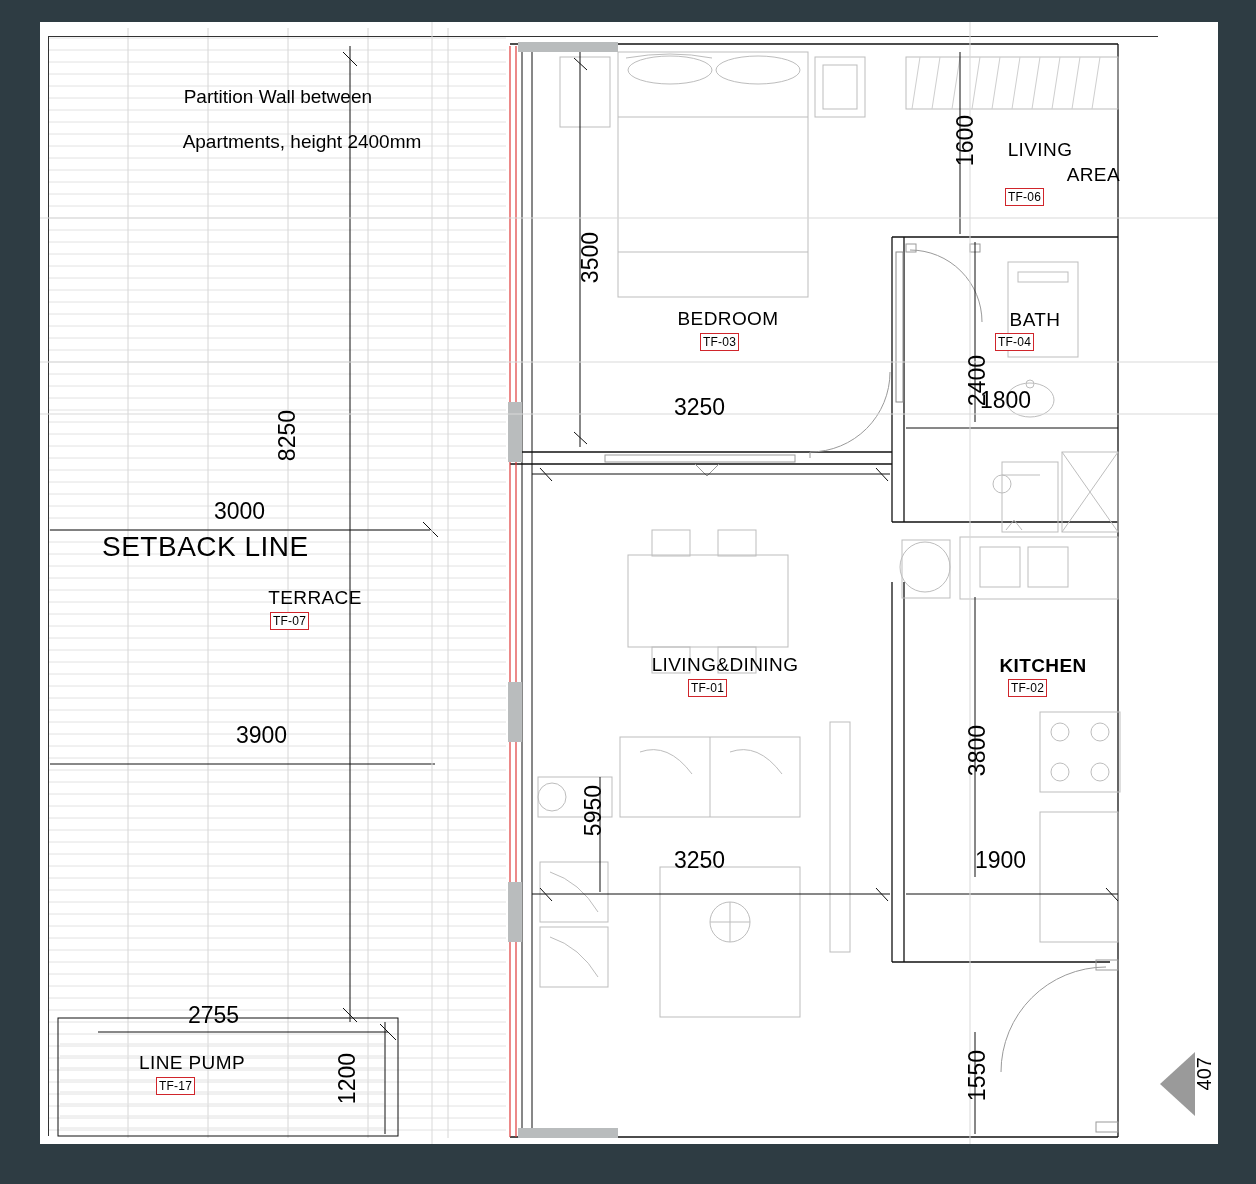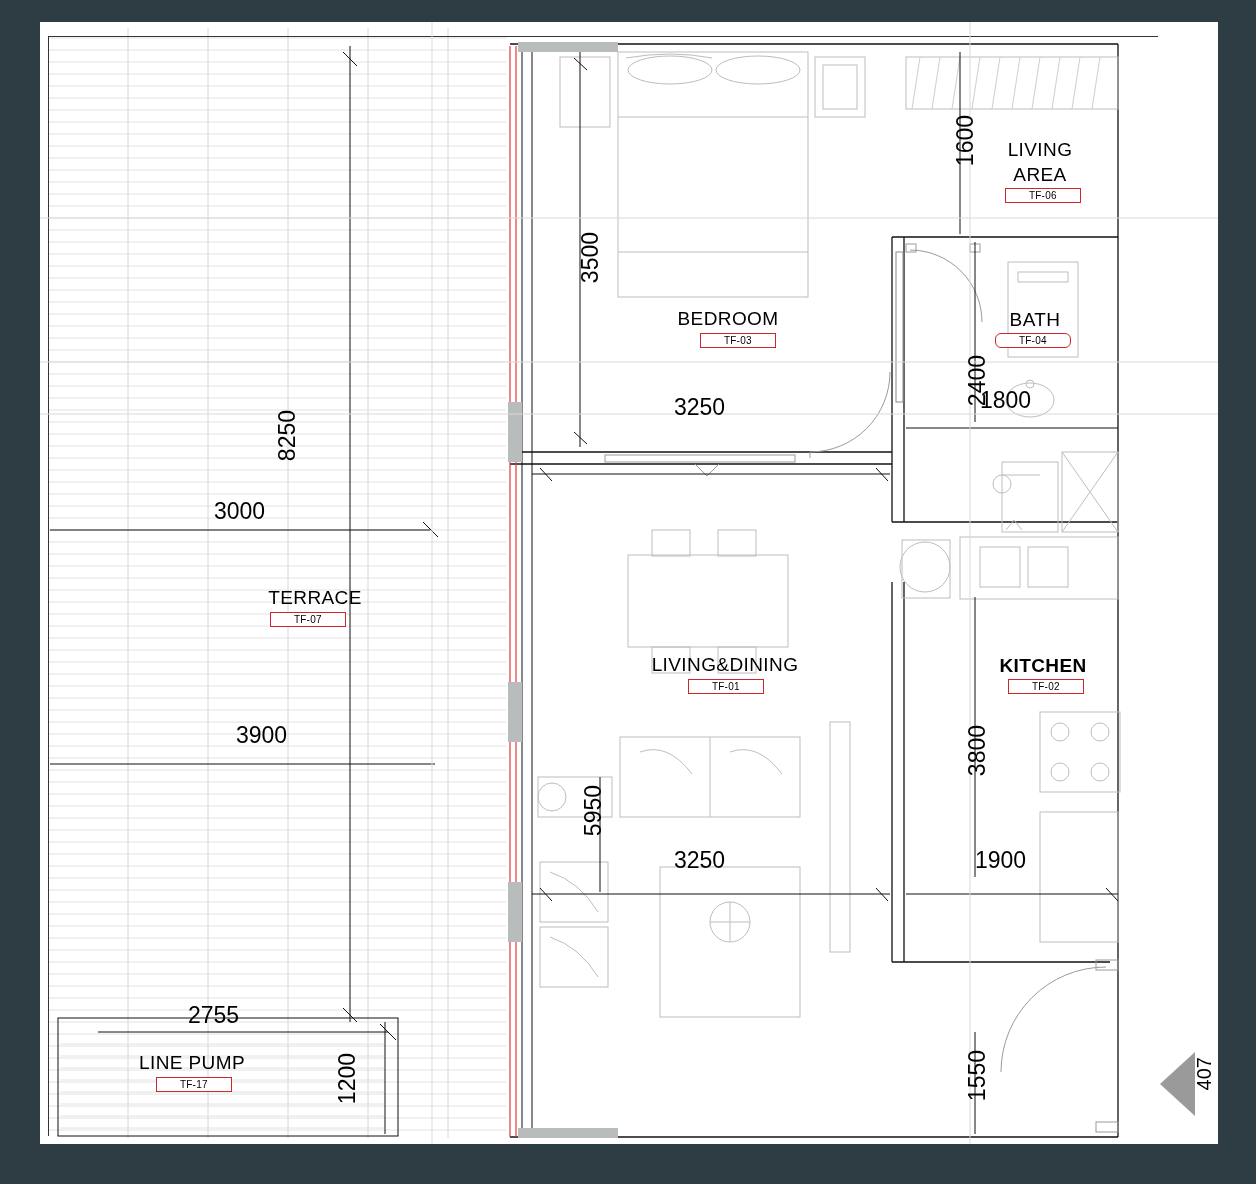--- a/index.html
+++ b/index.html
@@ -2,21 +2,21 @@
 <html><head>
 <meta charset="utf-8">
 <style>
   html,body{margin:0;padding:0;background:#2e3c43;}
   body{width:1256px;height:1184px;font-family:"Liberation Sans",sans-serif;}
   #frame{position:relative;width:1256px;height:1184px;background:#2e3c43;overflow:hidden;}
   #sheet{position:absolute;left:40px;top:22px;width:1178px;height:1122px;background:#ffffff;overflow:hidden;}
   .abs{position:absolute;}
   .txt{position:absolute;color:#000;white-space:pre;line-height:1.18;}
   .room-name{font-size:19px;letter-spacing:.4px;text-align:center;}
-  .tag{font-size:10px;border:1px solid #d0252b;color:#000;padding:1px 23px;background:#fff;text-align:center;display:inline-block;letter-spacing:.2px;}
+  .tag{font-size:12px;border:1px solid #d0252b;color:#000;padding:1px 2px;background:#fff;text-align:center;display:inline-block;letter-spacing:.2px;}
   .dim{font-size:23px;font-weight:400;color:#000;}
   .dim-v{font-size:23px;color:#000;transform-origin:center center;}
   .note{font-size:19px;color:#000;}
   .big{font-size:28px;letter-spacing:.5px;}
   .thin{position:absolute;background:#111;}
   .boxl{position:absolute;border:1px solid #b9b9b9;box-sizing:border-box;}
   svg{display:block;}
 </style>
 </head>
 <body>
@@ -354,45 +354,50 @@
         <line x1="0" y1="196" x2="1178" y2="196"></line>
         <line x1="0" y1="340" x2="1178" y2="340"></line>
         <line x1="0" y1="392" x2="1178" y2="392"></line>
         <line x1="930" y1="0" x2="930" y2="1122"></line>
         <line x1="392" y1="0" x2="392" y2="1122"></line>
       </g>
 
       <polygon points="1155,1030 1120,1062 1155,1094" fill="#9a9a9a"></polygon>
     </svg>
 
+    <div class="txt note" style="left:112px;top:42px;width:380px;">
+      <span>Partition Wall between</span><br>
+      <span>Apartments, height 2400mm</span>
+    </div>
 
     <div class="txt dim" style="left:142px;top:476px;margin-left:32px;">3000</div>
+    <div class="txt big" style="left:62px;top:508px;">SETBACK LINE</div>
     <div class="txt dim" style="left:196px;top:700px;">3900</div>
     <div class="txt dim-v" style="left:222px;top:400px;transform:rotate(-90deg);">8250</div>
 
     <div class="txt room-name" style="left:190px;top:565px;width:170px;">TERRACE</div>
     <div class="tag abs" style="left:230px;top:590px;">TF-07</div>
 
     <div class="txt room-name" style="left:42px;top:1030px;width:220px;">LINE PUMP</div>
     <div class="tag abs" style="left:116px;top:1055px;text-align:right;">TF-17</div>
     <div class="txt dim" style="left:148px;top:980px;">2755</div>
     <div class="txt dim-v" style="left:282px;top:1043px;transform:rotate(-90deg);">1200</div>
 
     <div class="txt dim-v" style="left:525px;top:222px;transform:rotate(-90deg);">3500</div>
     <div class="txt room-name" style="left:608px;top:286px;width:160px;">BEDROOM</div>
     <div class="tag abs" style="left:660px;top:311px;">TF-03</div>
     <div class="txt dim" style="left:634px;top:372px;">3250</div>
 
     <div class="txt dim-v" style="left:900px;top:105px;transform:rotate(-90deg);">1600</div>
     <div class="txt room-name" style="left:920px;top:117px;width:160px;">LIVING</div>
-    <div class="txt room-name" style="left:920px;top:142px;width:160px;">AREA</div>
+    <div class="txt room-name" style="left:920px;top:142px;width:160px;text-align:right;">AREA</div>
     <div class="tag abs" style="left:965px;top:166px;">TF-06</div>
 
     <div class="txt room-name" style="left:935px;top:287px;width:120px;">BATH</div>
-    <div class="tag abs" style="left:955px;top:311px;border-radius:6px;">TF-04</div>
+    <div class="tag abs" style="left:955px;top:311px;">TF-04</div>
     <div class="txt dim-v" style="left:912px;top:345px;transform:rotate(-90deg);">2400</div>
     <div class="txt dim" style="left:940px;top:365px;">1800</div>
 
     <div class="txt room-name" style="left:570px;top:632px;width:230px;">LIVING&amp;DINING</div>
     <div class="tag abs" style="left:648px;top:657px;">TF-01</div>
     <div class="txt dim-v" style="left:528px;top:775px;transform:rotate(-90deg);">5950</div>
     <div class="txt dim" style="left:634px;top:825px;">3250</div>
 
     <div class="txt room-name" style="left:928px;top:633px;width:150px;font-weight:bold;">KITCHEN</div>
     <div class="tag abs" style="left:968px;top:657px;">TF-02</div>

